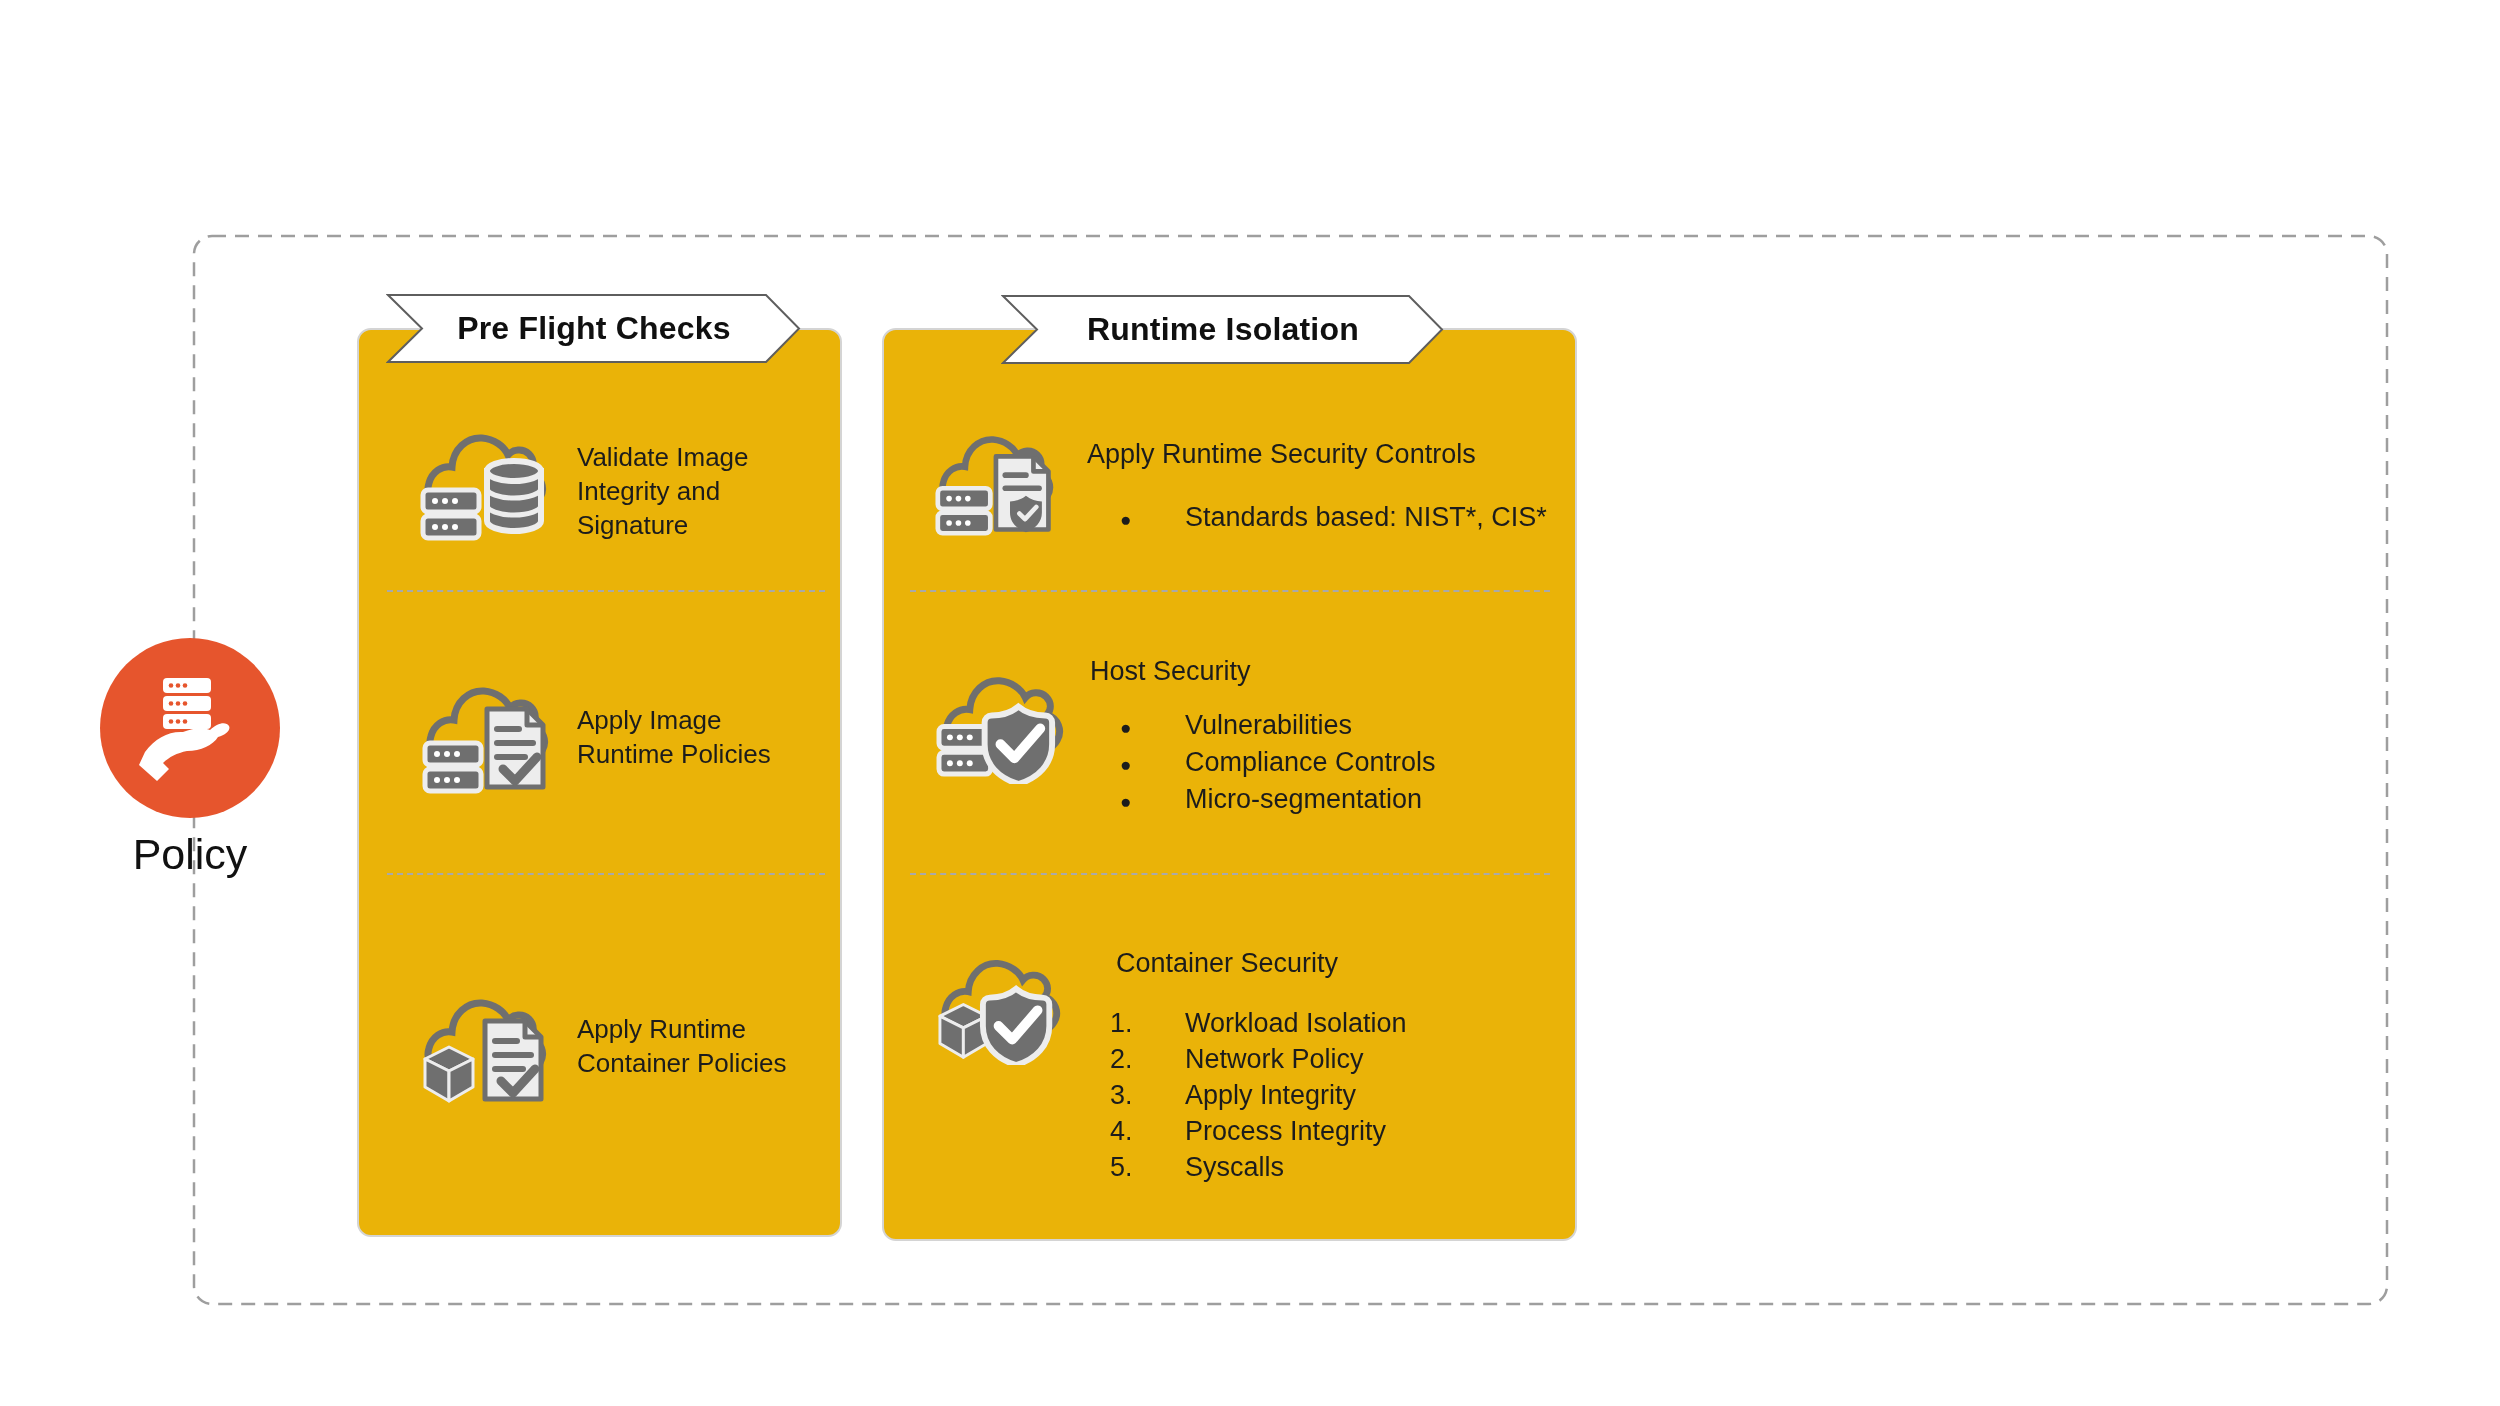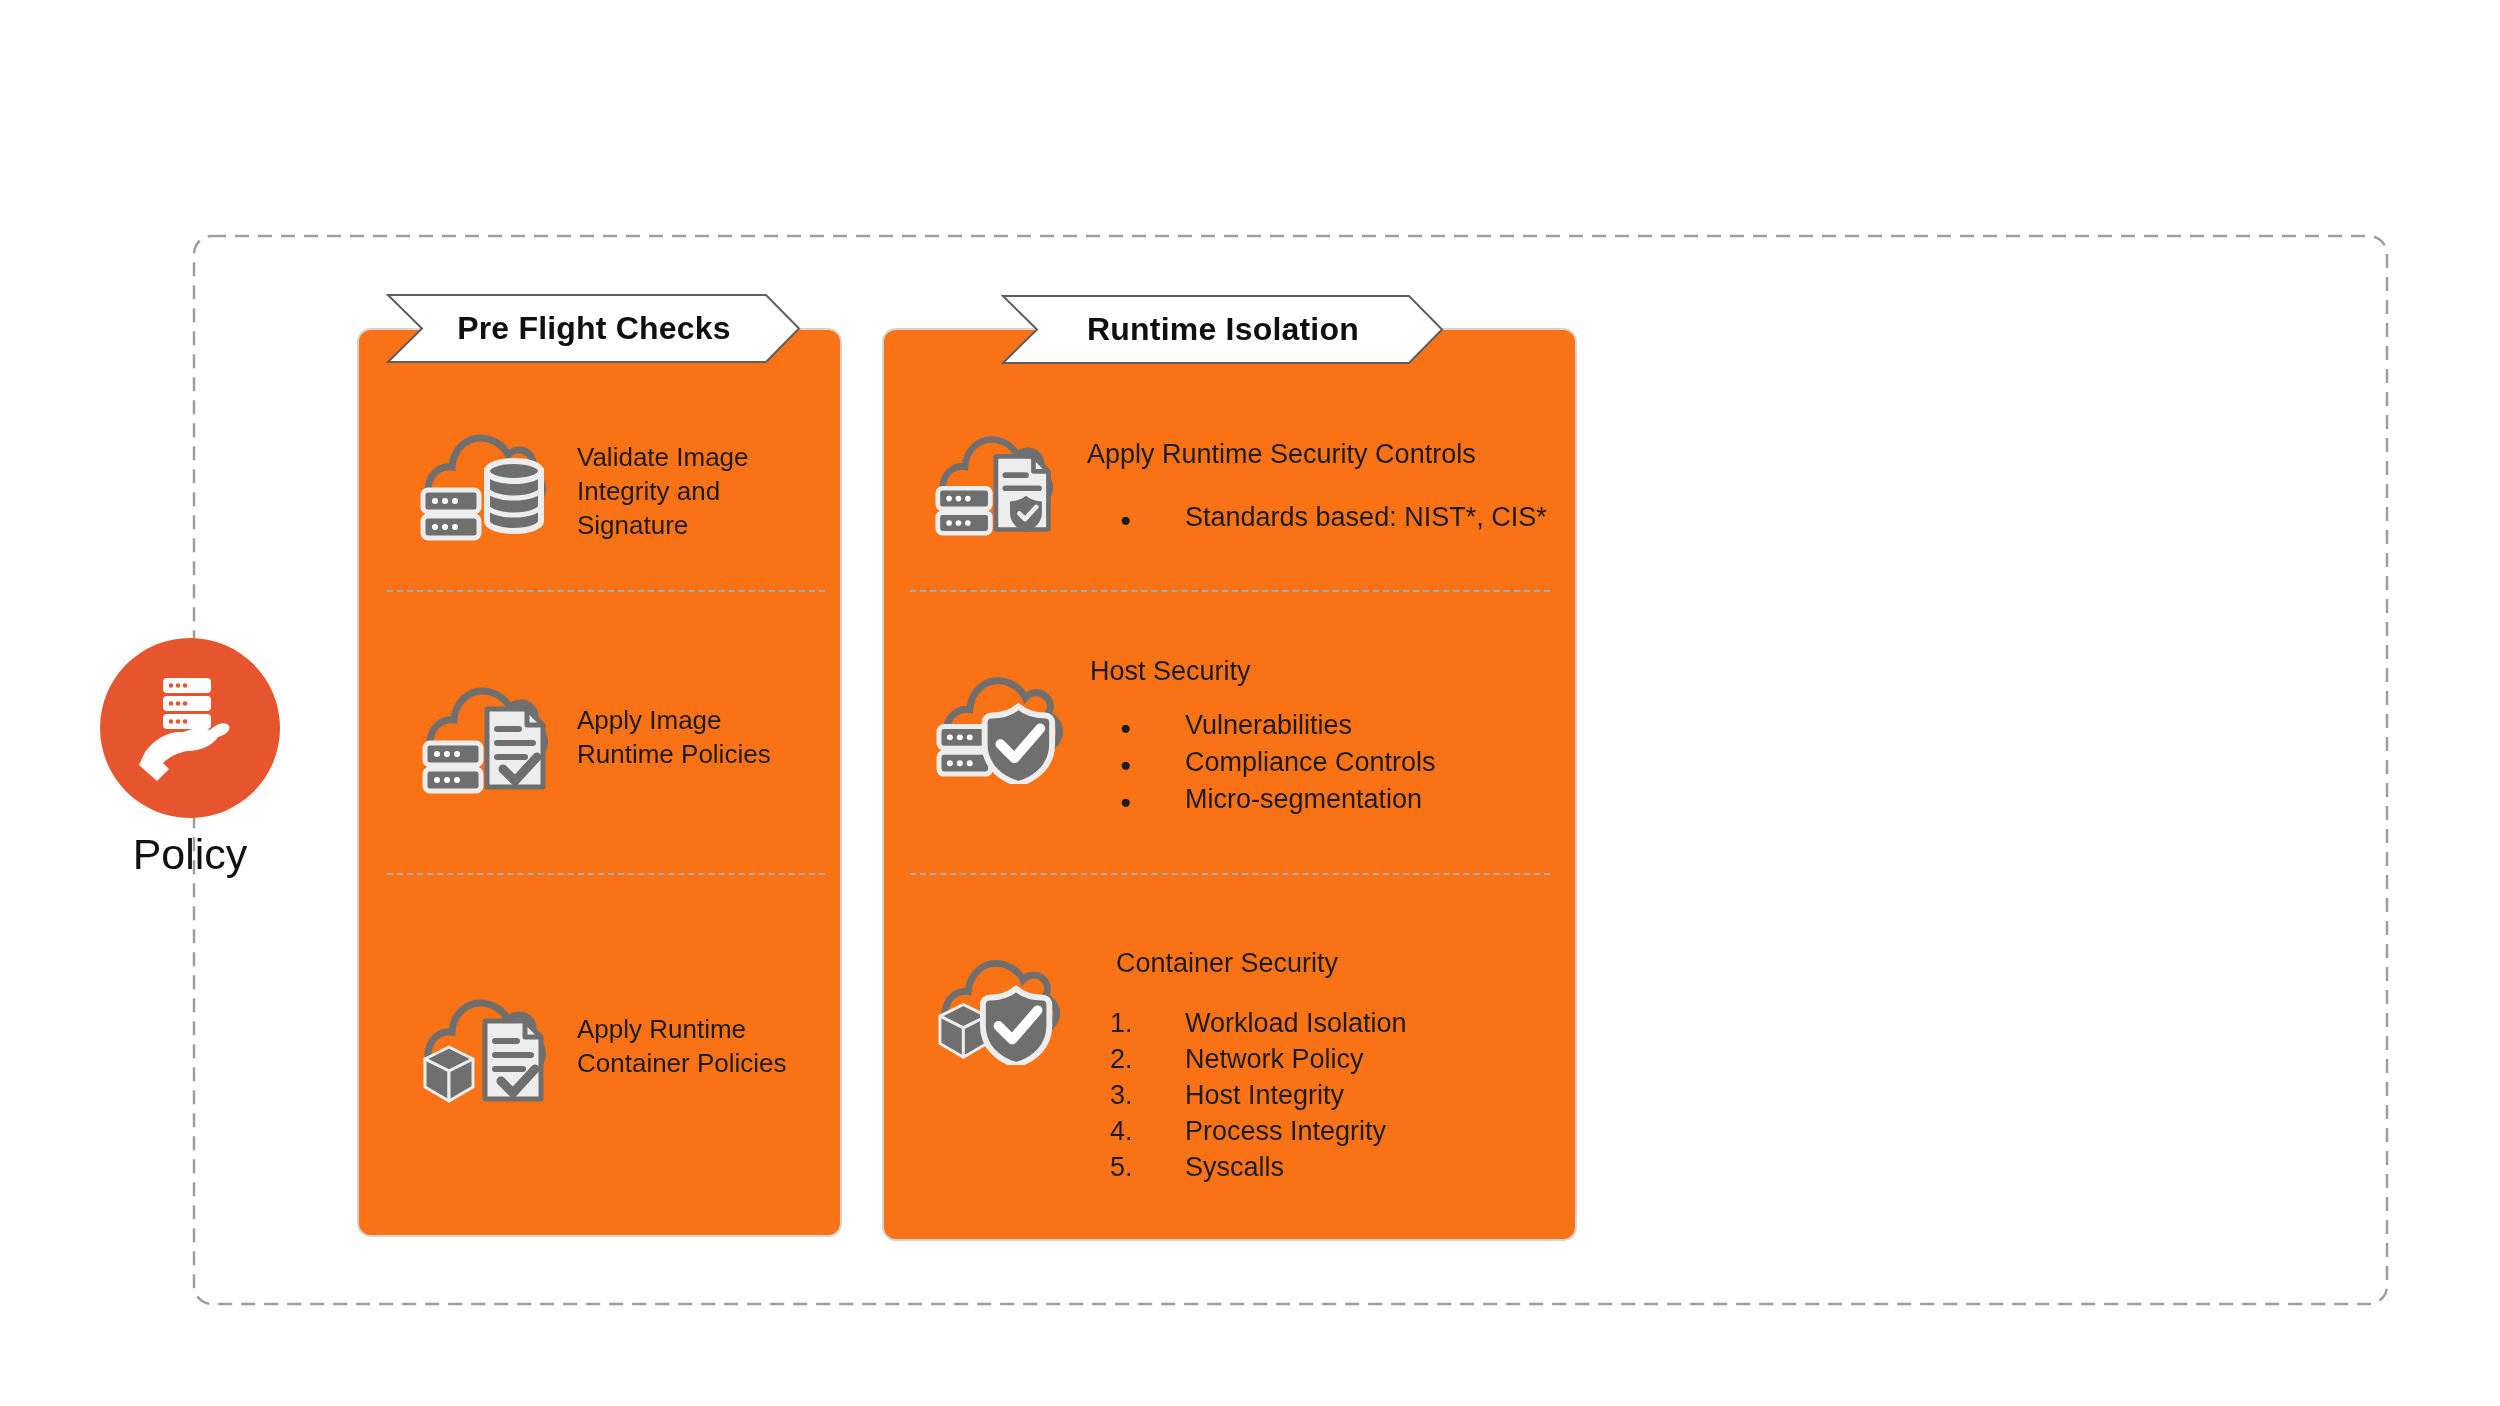--- a/index.html
+++ b/index.html
@@ -14,21 +14,21 @@
   .deploy-circle{
     left:100px;top:638px;width:180px;height:180px;border-radius:50%;
     display:flex;align-items:center;justify-content:center;z-index:6;
   }
   .deploy-label{
     left:90px;top:830px;width:200px;text-align:center;
     font-size:43px;color:#111;z-index:6;
   }
   
   .panel{
-    background:#f97316;border:2px solid #D4D4D4;border-radius:14px;z-index:1;
+    background:#eab308;border:2px solid #D4D4D4;border-radius:14px;z-index:1;
   }
   .panel-left{left:357px;top:328px;width:481px;height:905px;}
   .panel-right{left:882px;top:328px;width:691px;height:909px;}
   .divider{
     height:0;border:0;z-index:2;
     background:none;
     border-top:2px dashed #A9A9A9;
   }
   
   .banner{z-index:5;}
@@ -245,21 +245,21 @@
         <li>
           <span class="marker">1.</span>
           <span class="text">Workload Isolation</span>
         </li>
         <li>
           <span class="marker">2.</span>
           <span class="text">Network Policy</span>
         </li>
         <li>
           <span class="marker">3.</span>
-          <span class="text">Host Integrity</span>
+          <span class="text">Apply Integrity</span>
         </li>
         <li>
           <span class="marker">4.</span>
           <span class="text">Process Integrity</span>
         </li>
         <li>
           <span class="marker">5.</span>
           <span class="text">Syscalls</span>
         </li>
       </ul>

